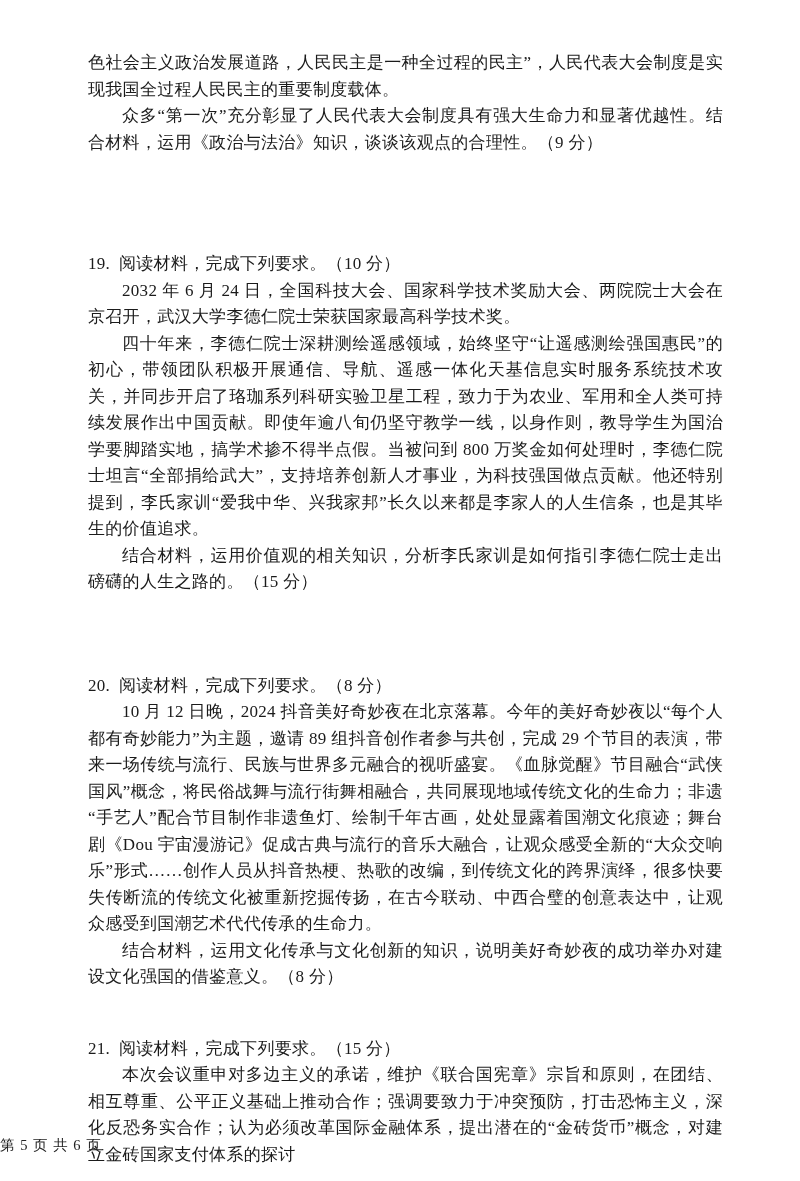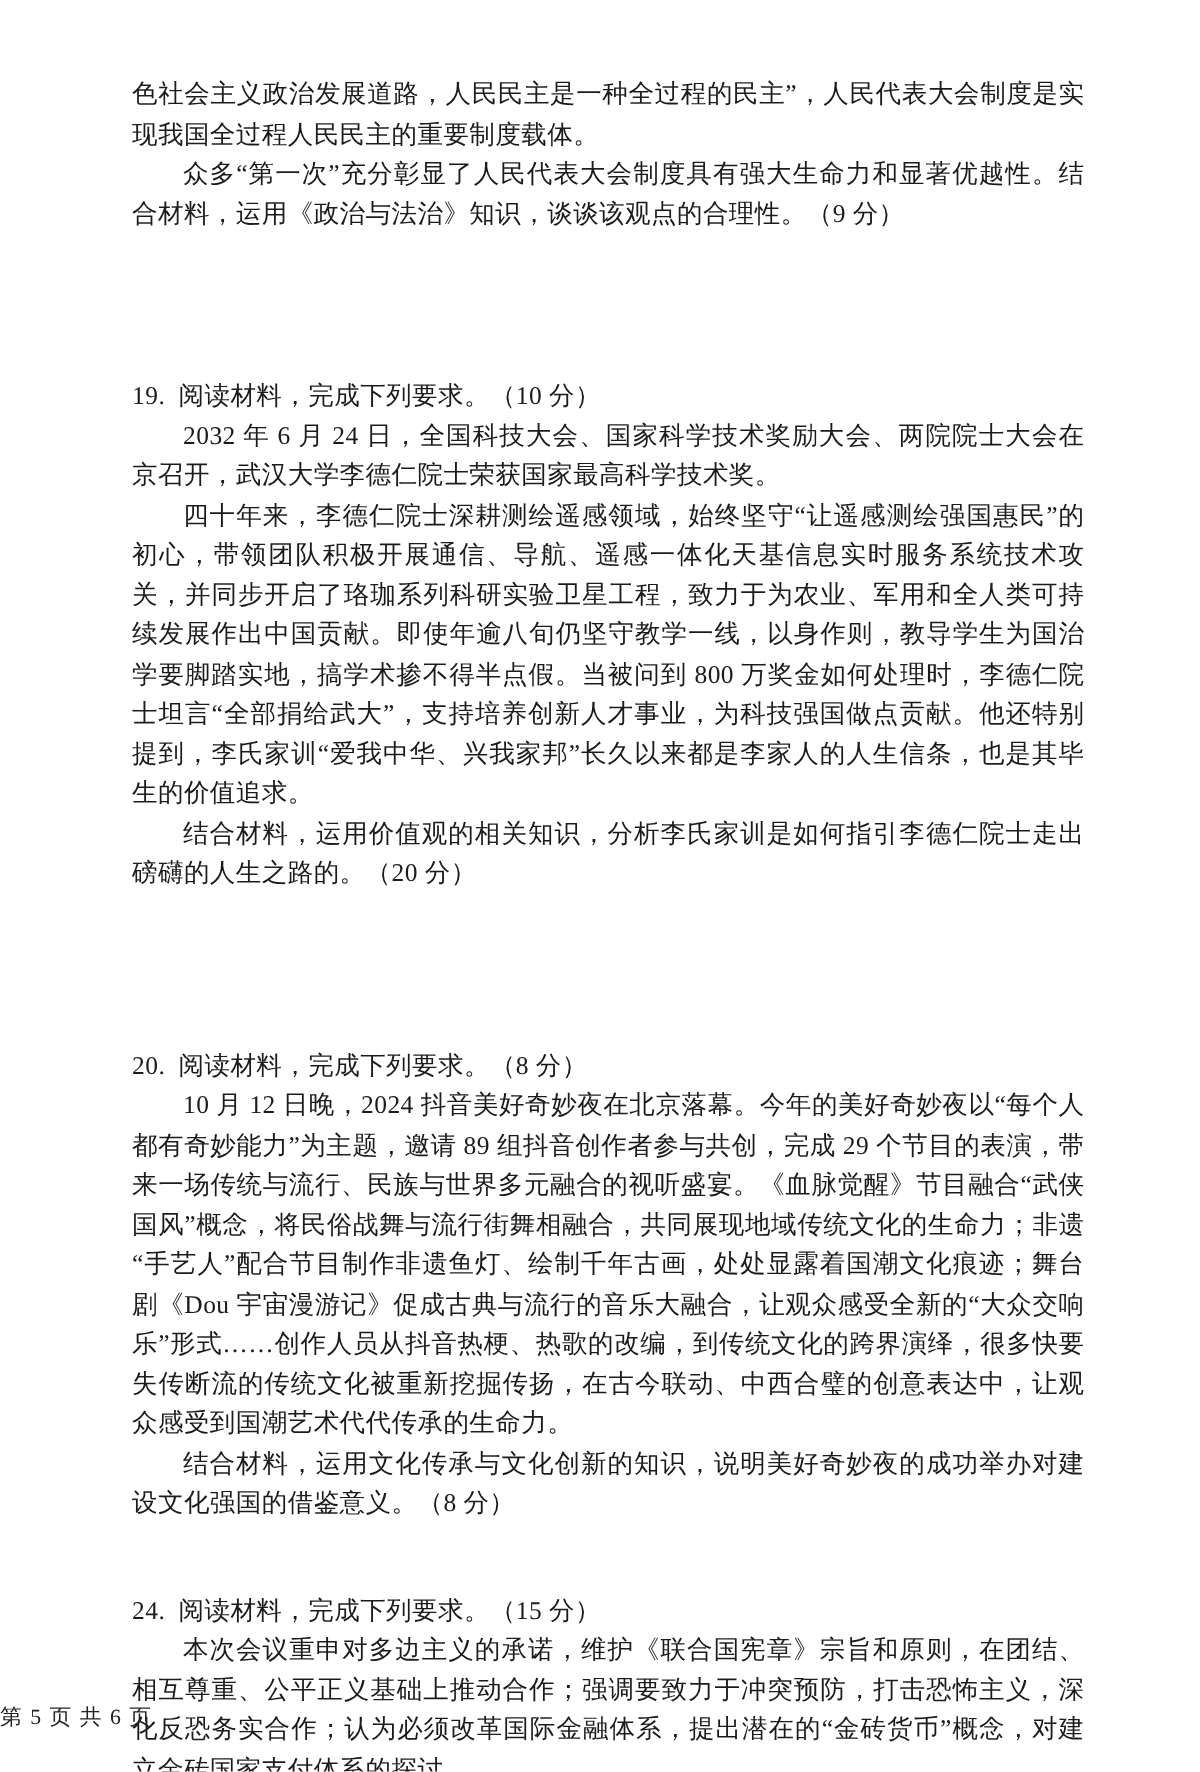--- a/index.html
+++ b/index.html
@@ -36,21 +36,21 @@
   .q-heading {
     text-indent: 0;
     text-align: left;
     white-space: nowrap;
   }
   .q-num {
     display: inline-block;
     min-width: 31px;
   }
   .section-intro { margin-bottom: 95px; }
-  .section-q19  { margin-bottom: 102px; }
+  .section-q19  { margin-bottom: 77px; }
   .section-q20  { margin-bottom: 45px; }
   .page-footer {
     position: absolute;
     left: 0;
     right: 0;
     top: 1132px;
     font-size: 14.5px;
     color: #222222;
     letter-spacing: 1px;
   }
@@ -62,31 +62,31 @@
 
   <section class="section-intro">
     <p class="no-indent">色社会主义政治发展道路，人民民主是一种全过程的民主”，人民代表大会制度是实现我国全过程人民民主的重要制度载体。</p>
     <p class="indent">众多“第一次”充分彰显了人民代表大会制度具有强大生命力和显著优越性。结合材料，运用《政治与法治》知识，谈谈该观点的合理性。（9 分）</p>
   </section>
 
   <section class="section-q19">
     <p class="q-heading"><span class="q-num">19.</span><span>阅读材料，完成下列要求。（10 分）</span></p>
     <p class="indent">2032 年 6 月 24 日，全国科技大会、国家科学技术奖励大会、两院院士大会在京召开，武汉大学李德仁院士荣获国家最高科学技术奖。</p>
     <p class="indent">四十年来，李德仁院士深耕测绘遥感领域，始终坚守“让遥感测绘强国惠民”的初心，带领团队积极开展通信、导航、遥感一体化天基信息实时服务系统技术攻关，并同步开启了珞珈系列科研实验卫星工程，致力于为农业、军用和全人类可持续发展作出中国贡献。即使年逾八旬仍坚守教学一线，以身作则，教导学生为国治学要脚踏实地，搞学术掺不得半点假。当被问到 800 万奖金如何处理时，李德仁院士坦言“全部捐给武大”，支持培养创新人才事业，为科技强国做点贡献。他还特别提到，李氏家训“爱我中华、兴我家邦”长久以来都是李家人的人生信条，也是其毕生的价值追求。</p>
-    <p class="indent">结合材料，运用价值观的相关知识，分析李氏家训是如何指引李德仁院士走出磅礴的人生之路的。（20 分）</p>
+    <p class="indent">结合材料，运用价值观的相关知识，分析李氏家训是如何指引李德仁院士走出磅礴的人生之路的。（15 分）</p>
   </section>
 
   <section class="section-q20">
     <p class="q-heading"><span class="q-num">20.</span><span>阅读材料，完成下列要求。（8 分）</span></p>
     <p class="indent">10 月 12 日晚，2024 抖音美好奇妙夜在北京落幕。今年的美好奇妙夜以“每个人都有奇妙能力”为主题，邀请 89 组抖音创作者参与共创，完成 29 个节目的表演，带来一场传统与流行、民族与世界多元融合的视听盛宴。《血脉觉醒》节目融合“武侠国风”概念，将民俗战舞与流行街舞相融合，共同展现地域传统文化的生命力；非遗“手艺人”配合节目制作非遗鱼灯、绘制千年古画，处处显露着国潮文化痕迹；舞台剧《Dou 宇宙漫游记》促成古典与流行的音乐大融合，让观众感受全新的“大众交响乐”形式……创作人员从抖音热梗、热歌的改编，到传统文化的跨界演绎，很多快要失传断流的传统文化被重新挖掘传扬，在古今联动、中西合璧的创意表达中，让观众感受到国潮艺术代代传承的生命力。</p>
     <p class="indent">结合材料，运用文化传承与文化创新的知识，说明美好奇妙夜的成功举办对建设文化强国的借鉴意义。（8 分）</p>
   </section>
 
   <section class="section-q21">
-    <p class="q-heading"><span class="q-num">24.</span><span>阅读材料，完成下列要求。（15 分）</span></p>
+    <p class="q-heading"><span class="q-num">21.</span><span>阅读材料，完成下列要求。（15 分）</span></p>
     <p class="indent">本次会议重申对多边主义的承诺，维护《联合国宪章》宗旨和原则，在团结、相互尊重、公平正义基础上推动合作；强调要致力于冲突预防，打击恐怖主义，深化反恐务实合作；认为必须改革国际金融体系，提出潜在的“金砖货币”概念，对建立金砖国家支付体系的探讨</p>
   </section>
 
   <div class="page-footer">
     <span>第 5 页 共 6 页</span>
   </div>
 
 </div>
 
 </body></html>

